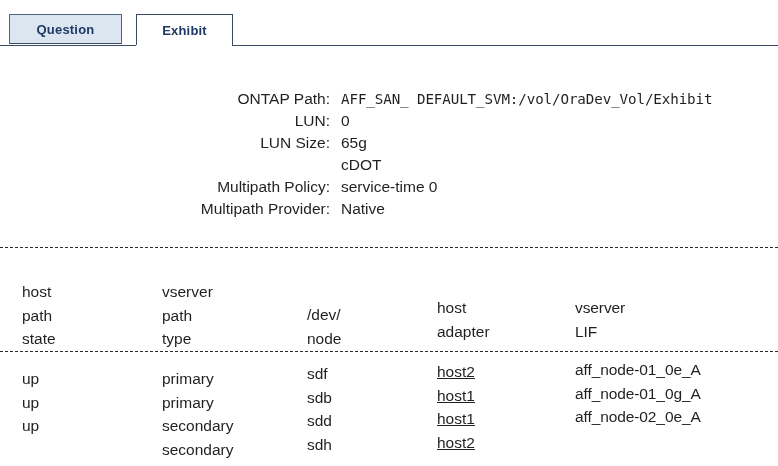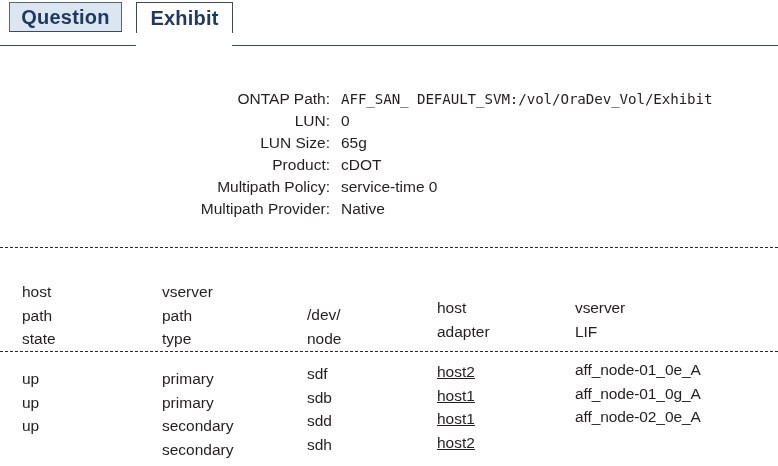--- a/index.html
+++ b/index.html
@@ -21,27 +21,27 @@
   
   #tabbar {
     position: absolute;
     left: 0;
     top: 0;
     width: 778px;
     height: 47px;
   }
   .tab {
     position: absolute;
-    top: 2px;
+    top: 14px;
     height: 30px;
     box-sizing: border-box;
     display: flex;
     align-items: center;
     justify-content: center;
-    font-size: 20px;
+    font-size: 13px;
     font-weight: bold;
     letter-spacing: 0.2px;
     color: #1f3864;
     cursor: pointer;
     user-select: none;
   }
   #tab-question {
     left: 9px;
     width: 113px;
     background: #dce6f1;
@@ -188,21 +188,20 @@
     </div>
     <div class="sum-row">
       <div class="sum-label">LUN:</div>
       <div class="sum-value">0</div>
     </div>
     <div class="sum-row">
       <div class="sum-label">LUN Size:</div>
       <div class="sum-value">65g</div>
     </div>
     <div class="sum-row">
-      <div class="sum-label">Product:</div>
       <div class="sum-value">cDOT</div>
     </div>
     <div class="sum-row">
       <div class="sum-label">Multipath Policy:</div>
       <div class="sum-value">service-time 0</div>
     </div>
     <div class="sum-row">
       <div class="sum-label">Multipath Provider:</div>
       <div class="sum-value">Native</div>
     </div>

